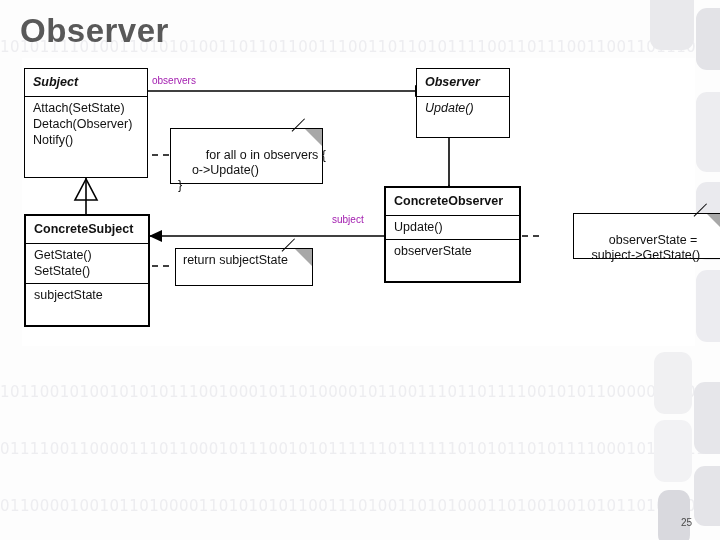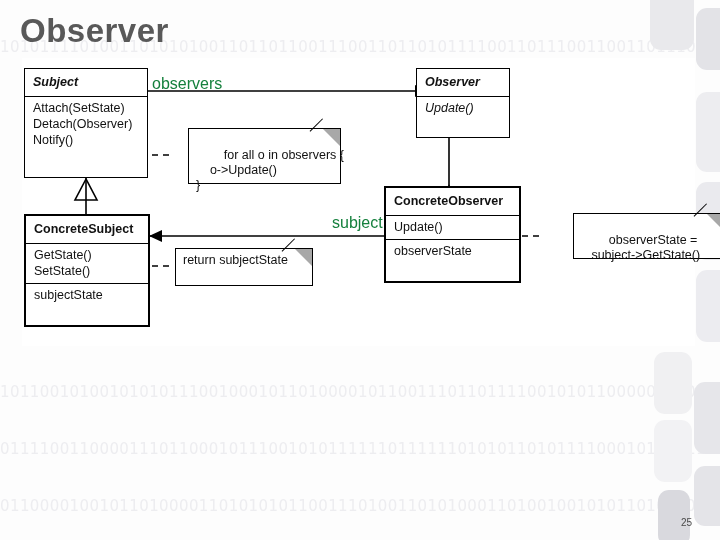--- a/index.html
+++ b/index.html
@@ -135,22 +135,22 @@
     right: 0;
     width: 18px;
     height: 18px;
     border-left: 1px solid #000;
     transform: rotate(45deg) translate(-1px, 5px);
     transform-origin: top right;
   }
 
   .edge-label {
     position: absolute;
-    font-size: 16px;
-    color: #15803d;
+    font-size: 10px;
+    color: #a21caf;
     background: transparent;
   }
 
   .svg-layer {
     position: absolute;
     left: 0; top: 0;
     width: 673px;
     height: 288px;
     overflow: visible;
   }
@@ -266,21 +266,21 @@
           <div class="uml-item">Update()</div>
         </div>
         <div class="uml-compartment">
           <div class="uml-item">observerState</div>
         </div>
       </div>
 
       <div class="edge-label" style="left:130px; top:17px;">observers</div>
       <div class="edge-label" style="left:310px; top:156px;">subject</div>
 
-      <div class="note" style="left:166px; top:70px; width:153px; height:56px;">
+      <div class="note" style="left:148px; top:70px; width:153px; height:56px;">
         <span>for all o in observers {
     o-&gt;Update()
 }</span>
         <span class="fold"></span>
         <span class="fold-line"></span>
       </div>
 
       <div class="note" style="left:153px; top:190px; width:138px; height:38px; display:flex; align-items:flex-start;">
         <span>return subjectState</span>
         <span class="fold"></span>

